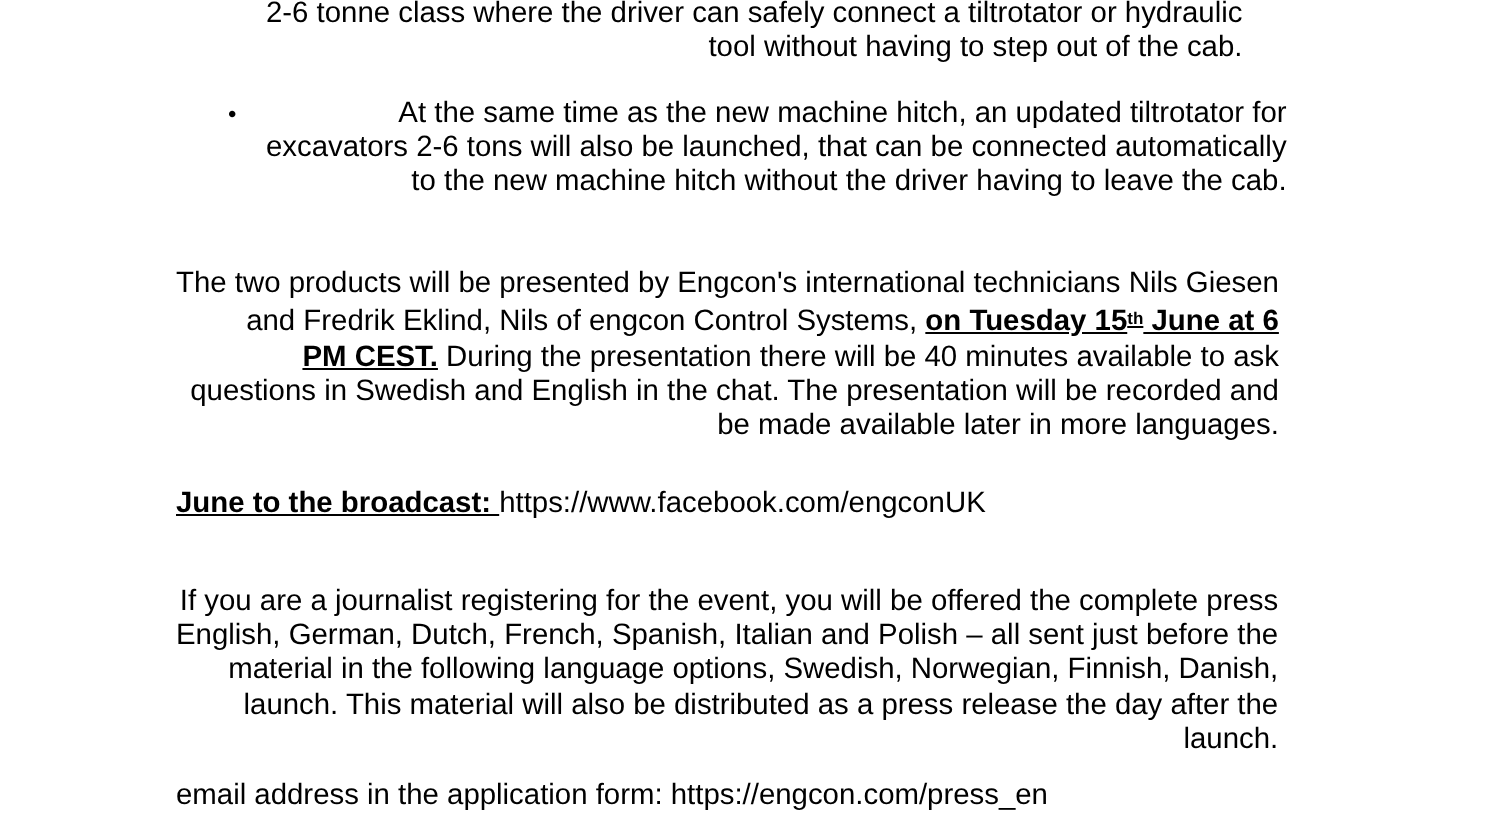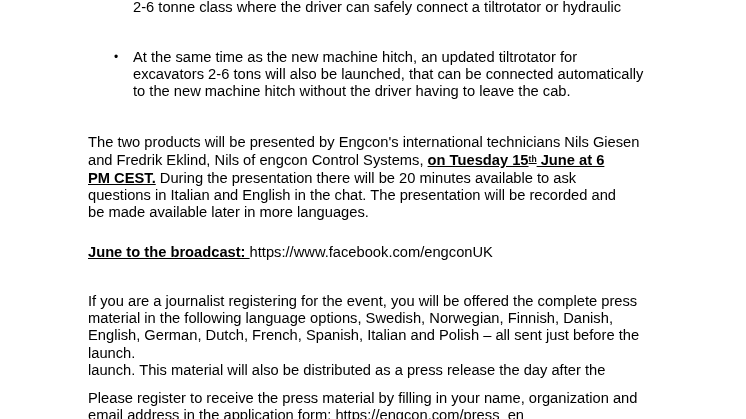--- a/index.html
+++ b/index.html
@@ -21,57 +21,57 @@
   .blk-para-broadcast-link { left: 88px;  top: 244px; }
   .blk-para-journalist     { left: 88px;  top: 293px; }
   .blk-para-register       { left: 88px;  top: 390px; }
   .bullet-marker {
     position: absolute;
     left: -19px;
     top: 0;
     font-size: 12px;
     line-height: 17.2px;
   }
-  .line { white-space: nowrap; }
+  .line { white-space: nowrap; text-align: right; }
   .seg-bold { font-weight: 700; text-decoration: underline; }
   .seg-sup {
     font-size: 0.58em;
     vertical-align: 0.38em;
     letter-spacing: 0;
   }
 </style>
 </head>
 <body>
 
 <div class="page">
   <div>
       <div class="block blk-bullet-continuation">
         <div class="line"><span class="">2-6 tonne class where the driver can safely connect a tiltrotator or hydraulic</span></div>
+        <div class="line"><span class="">tool without having to step out of the cab.</span></div>
       </div>
       <div class="block blk-bullet-tiltrotator">
         <span class="bullet-marker">•</span>
         <div class="line"><span class="">At the same time as the new machine hitch, an updated tiltrotator for</span></div>
         <div class="line"><span class="">excavators 2-6 tons will also be launched, that can be connected automatically</span></div>
         <div class="line"><span class="">to the new machine hitch without the driver having to leave the cab.</span></div>
       </div>
       <div class="block blk-para-presentation">
         <div class="line"><span class="">The two products will be presented by Engcon's international technicians Nils Giesen</span></div>
         <div class="line"><span class="">and Fredrik Eklind, Nils of engcon Control Systems, </span><span class="seg-bold ">on Tuesday 15</span><span class="seg-bold seg-sup">th</span><span class="seg-bold "> June at 6</span></div>
-        <div class="line"><span class="seg-bold ">PM CEST.</span><span class=""> During the presentation there will be 20 minutes available to ask</span></div>
-        <div class="line"><span class="">questions in Italian and English in the chat. The presentation will be recorded and</span></div>
+        <div class="line"><span class="seg-bold ">PM CEST.</span><span class=""> During the presentation there will be 40 minutes available to ask</span></div>
+        <div class="line"><span class="">questions in Swedish and English in the chat. The presentation will be recorded and</span></div>
         <div class="line"><span class="">be made available later in more languages.</span></div>
       </div>
       <div class="block blk-para-broadcast-link">
         <div class="line"><span class="seg-bold ">June to the broadcast: </span><span class="">https://www.facebook.com/engconUK</span></div>
       </div>
       <div class="block blk-para-journalist">
         <div class="line"><span class="">If you are a journalist registering for the event, you will be offered the complete press</span></div>
+        <div class="line"><span class="">English, German, Dutch, French, Spanish, Italian and Polish – all sent just before the</span></div>
         <div class="line"><span class="">material in the following language options, Swedish, Norwegian, Finnish, Danish,</span></div>
-        <div class="line"><span class="">English, German, Dutch, French, Spanish, Italian and Polish – all sent just before the</span></div>
+        <div class="line"><span class="">launch. This material will also be distributed as a press release the day after the</span></div>
         <div class="line"><span class="">launch.</span></div>
-        <div class="line"><span class="">launch. This material will also be distributed as a press release the day after the</span></div>
       </div>
       <div class="block blk-para-register">
-        <div class="line"><span class="">Please register to receive the press material by filling in your name, organization and</span></div>
         <div class="line"><span class="">email address in the application form: </span><span class="">https://engcon.com/press_en</span></div>
       </div>
     </div>
 </div>
 
 </body></html>

